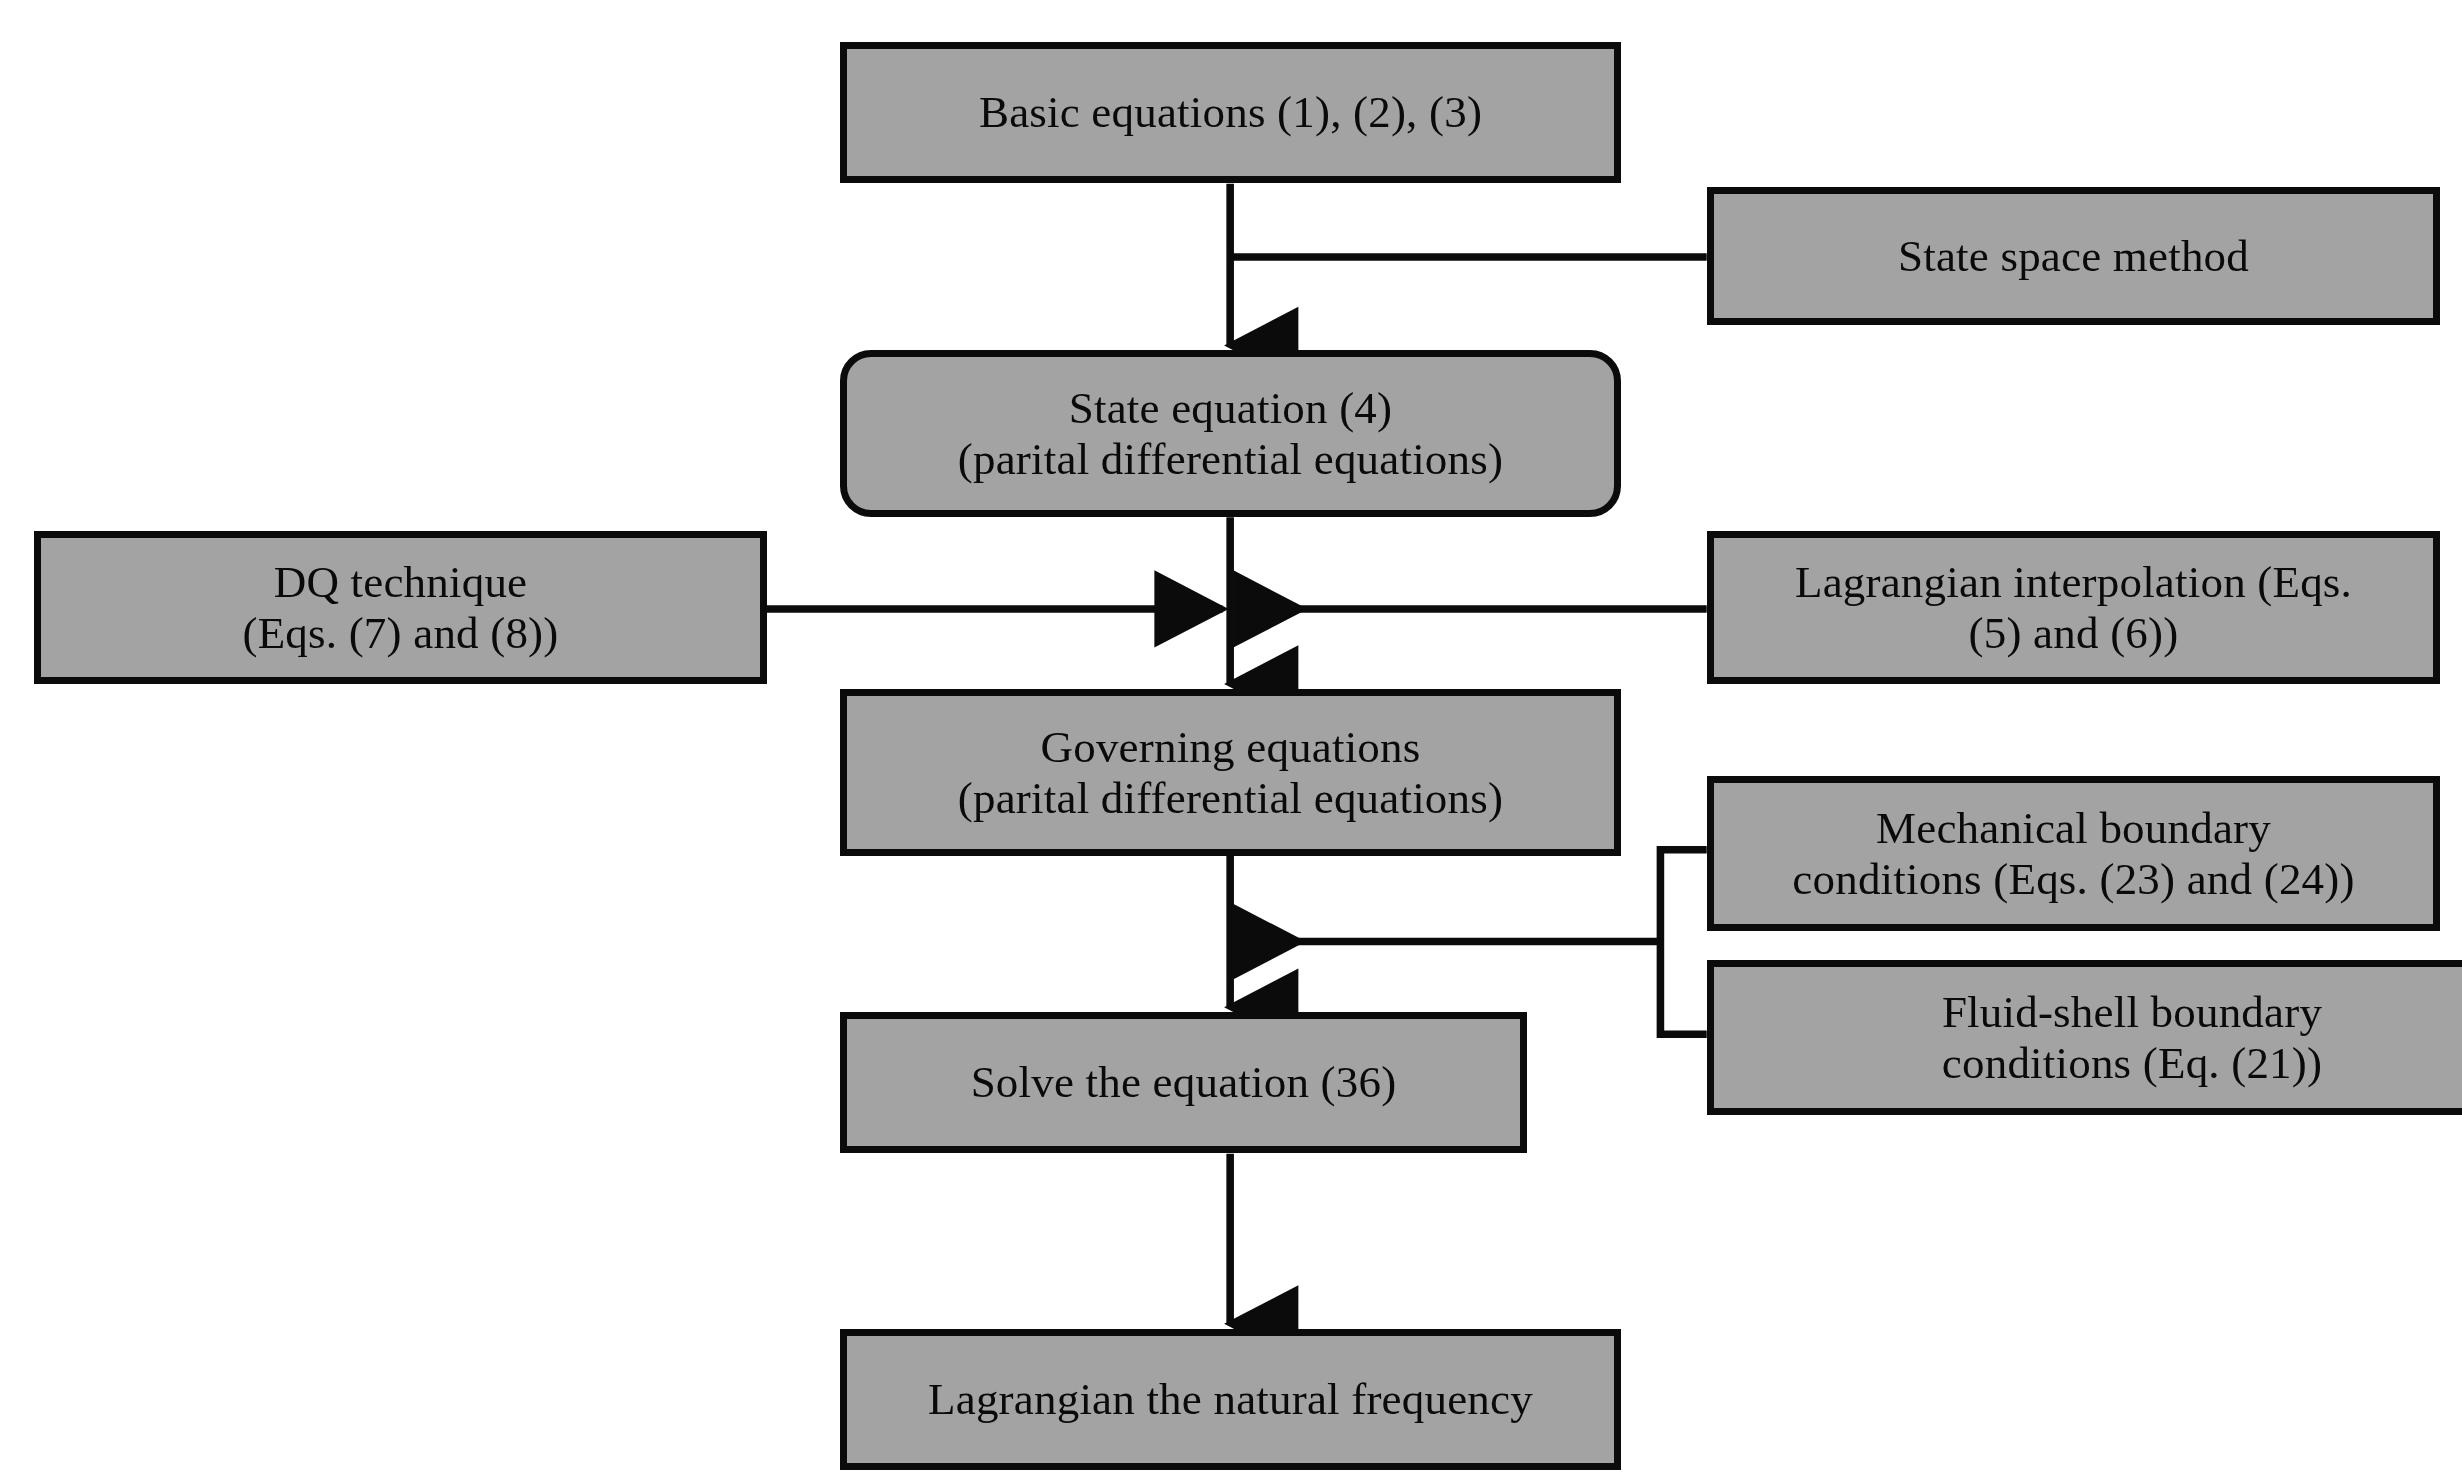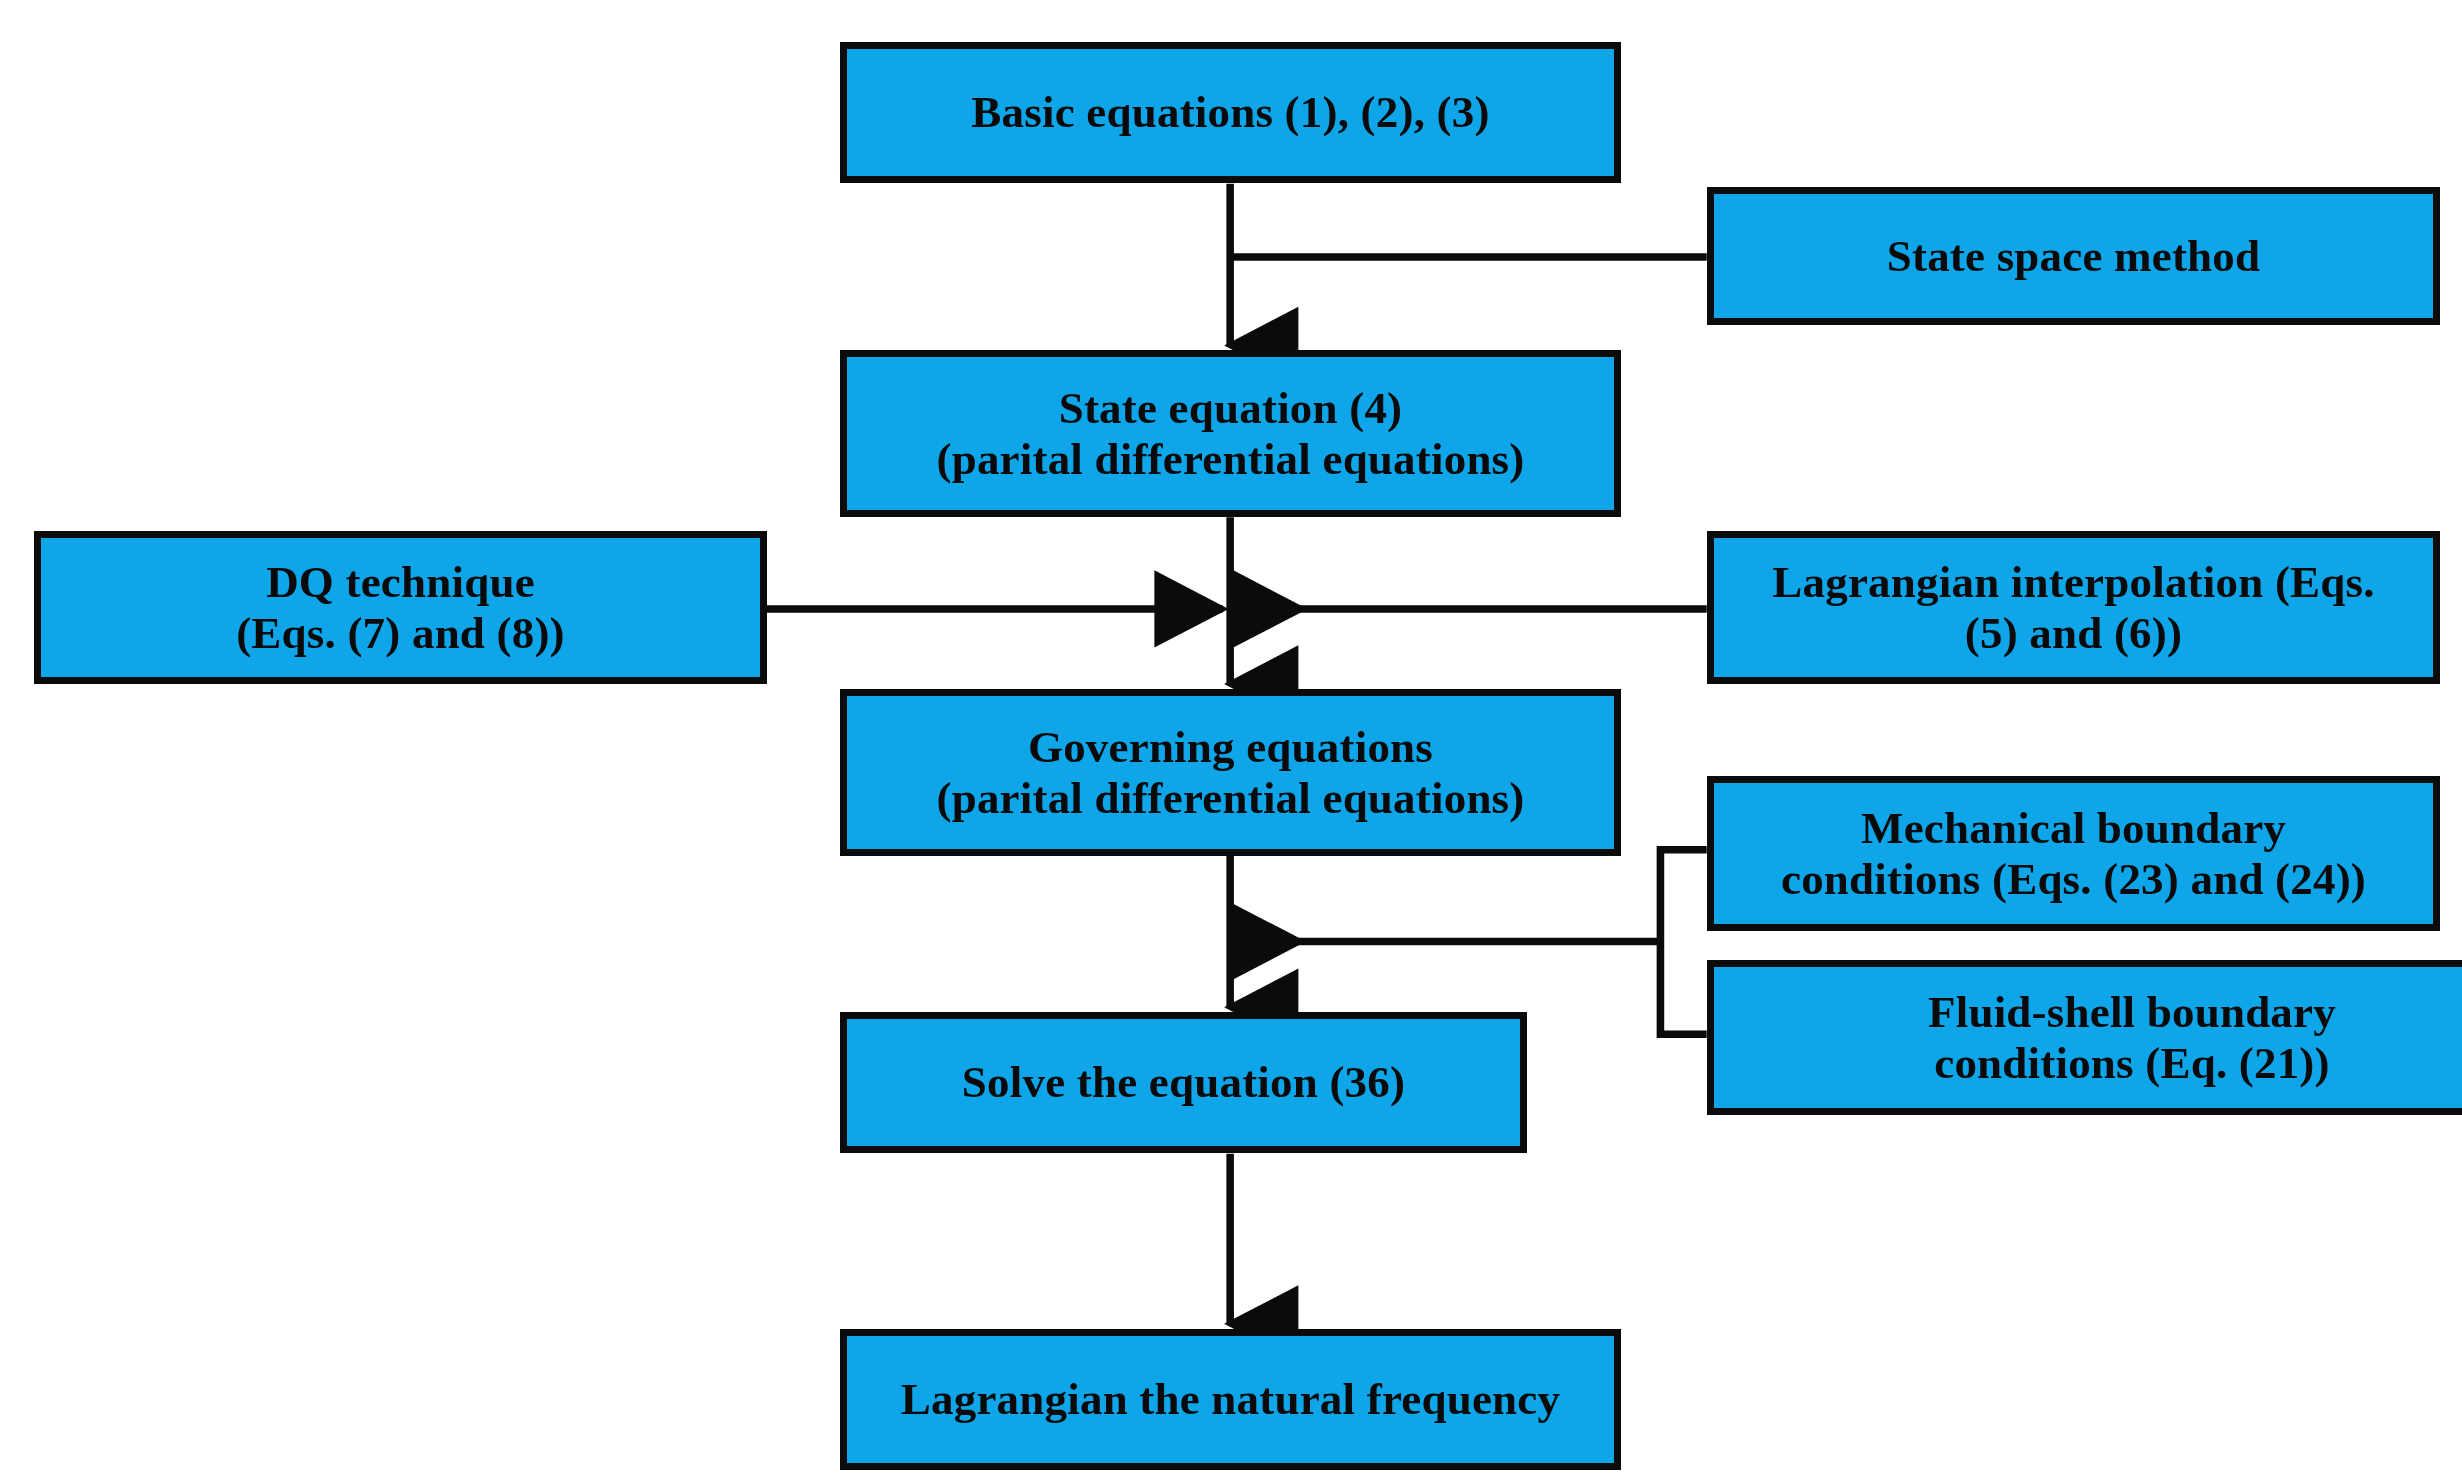--- a/index.html
+++ b/index.html
@@ -20,28 +20,27 @@
   #wires {
     position: absolute;
     left: 0;
     top: 0;
     width: 2462px;
     height: 1484px;
   }
   .node {
     position: absolute;
     box-sizing: border-box;
-    background: #0ea5e9;
+    background: #a3a3a3;
     border: 7.6px solid #0b0b0b;
     display: flex;
     align-items: center;
     justify-content: center;
     text-align: center;
     z-index: 2;
-    font-weight: bold;
   }
   .node .inner {
     width: 100%;
     padding: 0 8.4px;
     box-sizing: border-box;
     color: #0a0a0a;
     font-size: 45px;
     line-height: 1.12;
     letter-spacing: 0.2px;
     white-space: pre-line;
@@ -91,21 +90,21 @@
   </svg>
 
   <div class="node" style="left:840px; top:42px; width:781px; height:141px;">
     <div class="inner">Basic equations (1), (2), (3)</div>
   </div>
 
   <div class="node" style="left:1707px; top:187px; width:733px; height:138px;">
     <div class="inner">State space method</div>
   </div>
 
-  <div class="node" style="left:840px; top:350px; width:781px; height:167px;">
+  <div class="node" style="left:840px; top:350px; width:781px; height:167px;border-radius:31px;">
     <div class="inner">State equation (4)
 (parital differential equations)</div>
   </div>
 
   <div class="node" style="left:34px; top:531px; width:733px; height:153px;">
     <div class="inner">DQ technique
 (Eqs. (7) and (8))</div>
   </div>
 
   <div class="node tight" style="left:1707px; top:531px; width:733px; height:153px;">

